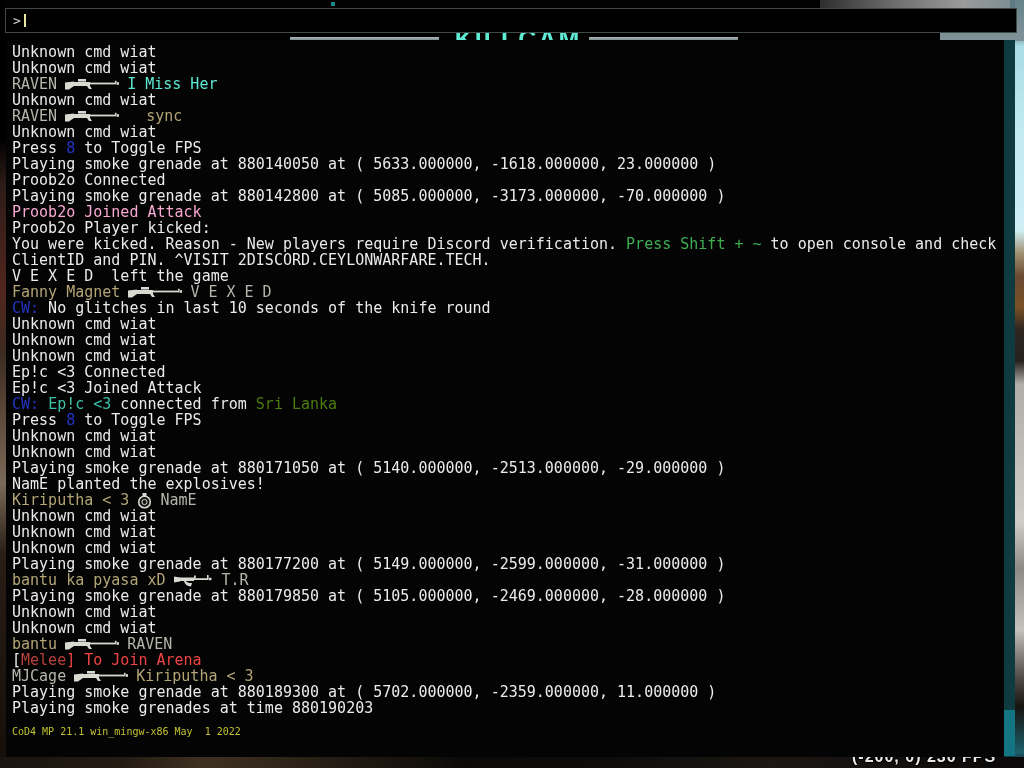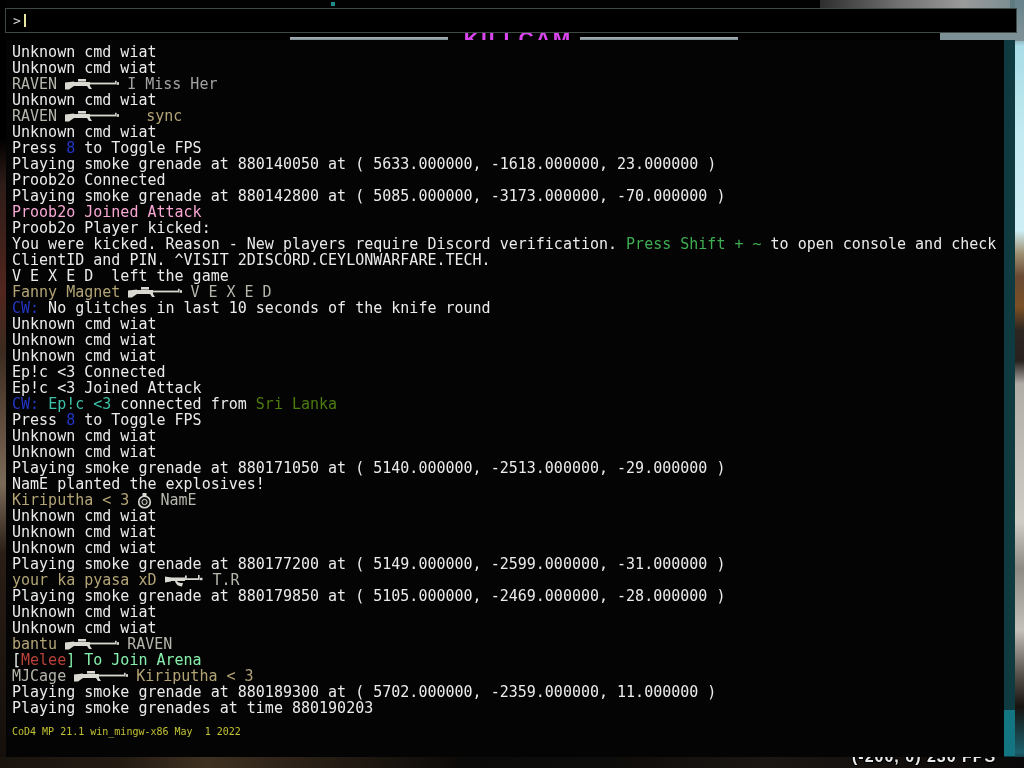--- a/index.html
+++ b/index.html
@@ -25,22 +25,22 @@
       #6b5747 58%, #7a6a58 63%, #2a1e16 72%, #140e0a 100%); }
   .bg-bottom { position:absolute; left:0; top:757px; width:1024px; height:11px; z-index:0;
     background:linear-gradient(90deg,#1a140f 0%,#241b13 12%,#3e3122 20%,#2a2016 30%,
       #0c0a08 45%,#0e0c0a 60%,#1c1713 75%,#0a0808 100%); }
   .bg-band-right { position:absolute; left:940px; top:33px; width:84px; height:8px; background:#7d9096; z-index:1; }
 
   
   .killcam { position:absolute; left:290px; top:28px; width:448px; height:22px;
              display:flex; align-items:center; gap:8px; z-index:1; }
   .kc-rule { flex:1; height:4px; background:linear-gradient(180deg,#aab6bb,#6e7e84); }
-  .kc-text { font-family:"Liberation Sans",sans-serif; font-weight:bold; font-size:21px;
-             letter-spacing:2px; color:#d946ef;
+  .kc-text { font-family:"Liberation Sans",sans-serif; font-weight:bold; font-size:25px;
+             letter-spacing:2px; color:#5eead4;
              text-shadow:1px 1px 0 #000,-1px -1px 0 #000,1px -1px 0 #000,-1px 1px 0 #000,0 2px 0 #000;margin-left:8px; }
 
   
   .fps { position:absolute; left:852px; top:748px; z-index:1; font-family:"Liberation Sans",sans-serif;
          font-weight:bold; font-size:16px; color:#e8e8e8; letter-spacing:1px;
          text-shadow:1px 1px 0 #000,-1px -1px 0 #000,1px -1px 0 #000,-1px 1px 0 #000; }
 
   
   .console-input-box { position:absolute; left:5px; top:8px; width:1012px; height:25px;
       background:#000; border:1px solid #3f4a47; z-index:3;
@@ -92,21 +92,21 @@
         <div class="console-line"><span style="color: rgb(182, 182, 172);">RAVEN</span><span class="kf-icon"><svg width="54" height="11" viewBox="0 0 54 11">
               <g fill="#d9d9d2">
                 <path d="M0,3.5 L9,2.5 L9,7 L4,10.5 L0,10.5 Z"></path>
                 <rect x="8" y="3" width="17" height="4"></rect>
                 <rect x="13" y="0" width="8" height="2.6"></rect>
                 <path d="M22,7 L24,10 L27,10 L25,7 Z"></path>
                 <rect x="24" y="3.6" width="27" height="1.8"></rect>
                 <rect x="50" y="1.8" width="1.6" height="2"></rect>
                 <rect x="51.5" y="3.2" width="2.5" height="2.6"></rect>
               </g>
-            </svg></span><span style="color: #a3a3a3;">I Miss Her</span></div>
+            </svg></span><span style="color: #5eead4;">I Miss Her</span></div>
         <div class="console-line"><span style="color: rgb(235, 235, 235);">Unknown cmd wiat</span></div>
         <div class="console-line"><span style="color: rgb(182, 182, 172);">RAVEN</span><span class="kf-icon"><svg width="54" height="11" viewBox="0 0 54 11">
               <g fill="#d9d9d2">
                 <path d="M0,3.5 L9,2.5 L9,7 L4,10.5 L0,10.5 Z"></path>
                 <rect x="8" y="3" width="17" height="4"></rect>
                 <rect x="13" y="0" width="8" height="2.6"></rect>
                 <path d="M22,7 L24,10 L27,10 L25,7 Z"></path>
                 <rect x="24" y="3.6" width="27" height="1.8"></rect>
                 <rect x="50" y="1.8" width="1.6" height="2"></rect>
                 <rect x="51.5" y="3.2" width="2.5" height="2.6"></rect>
@@ -147,21 +147,21 @@
         <div class="console-line"><span style="color: rgb(235, 235, 235);">NamE planted the explosives!</span></div>
         <div class="console-line"><span style="color: rgb(179, 164, 118);">Kiriputha &lt; 3</span><span class="kf-icon"><svg width="15" height="16" viewBox="0 0 15 16">
               <rect x="5.5" y="0" width="4" height="3" fill="#d9d9d2"></rect>
               <circle cx="7.5" cy="9" r="5.8" fill="#111" stroke="#d9d9d2" stroke-width="1.6"></circle>
               <circle cx="7.5" cy="9" r="2.6" fill="none" stroke="#d9d9d2" stroke-width="1"></circle>
             </svg></span><span style="color: rgb(182, 182, 172);">NamE</span></div>
         <div class="console-line"><span style="color: rgb(235, 235, 235);">Unknown cmd wiat</span></div>
         <div class="console-line"><span style="color: rgb(235, 235, 235);">Unknown cmd wiat</span></div>
         <div class="console-line"><span style="color: rgb(235, 235, 235);">Unknown cmd wiat</span></div>
         <div class="console-line"><span style="color: rgb(235, 235, 235);">Playing smoke grenade at 880177200 at ( 5149.000000, -2599.000000, -31.000000 )</span></div>
-        <div class="console-line"><span style="color: rgb(179, 164, 118);">your ka pyasa xD</span><span class="kf-icon"><svg width="40" height="13" viewBox="0 0 40 13">
+        <div class="console-line"><span style="color: rgb(179, 164, 118);">bantu ka pyasa xD</span><span class="kf-icon"><svg width="40" height="13" viewBox="0 0 40 13">
               <g fill="#d9d9d2">
                 <path d="M0,2.5 L6,3.5 L6,7.5 L0,8.5 Z"></path>
                 <rect x="5" y="3.5" width="15" height="3.5"></rect>
                 <path d="M10,7 Q11,12 17,12.5 L18,9 Q13,9 12,7 Z"></path>
                 <rect x="19" y="4.2" width="15" height="1.8"></rect>
                 <rect x="20" y="1.5" width="1.8" height="3"></rect>
                 <rect x="33" y="1" width="1.6" height="3.6"></rect>
                 <rect x="34.5" y="3.8" width="3" height="2.4"></rect>
               </g>
             </svg></span><span style="color: rgb(182, 182, 172);">T.R</span></div>
@@ -172,21 +172,21 @@
               <g fill="#d9d9d2">
                 <path d="M0,3.5 L9,2.5 L9,7 L4,10.5 L0,10.5 Z"></path>
                 <rect x="8" y="3" width="17" height="4"></rect>
                 <rect x="13" y="0" width="8" height="2.6"></rect>
                 <path d="M22,7 L24,10 L27,10 L25,7 Z"></path>
                 <rect x="24" y="3.6" width="27" height="1.8"></rect>
                 <rect x="50" y="1.8" width="1.6" height="2"></rect>
                 <rect x="51.5" y="3.2" width="2.5" height="2.6"></rect>
               </g>
             </svg></span><span style="color: rgb(182, 182, 172);">RAVEN</span></div>
-        <div class="console-line"><span style="color: rgb(235, 235, 235);">[</span><span style="color: rgb(184, 66, 58);">Melee</span><span style="color: #86efac; text-align: center;">] To Join Arena</span></div>
+        <div class="console-line"><span style="color: rgb(235, 235, 235);">[</span><span style="color: rgb(184, 66, 58);">Melee</span><span style="color: #ef4444; text-align: center;">] To Join Arena</span></div>
         <div class="console-line"><span style="color: rgb(182, 182, 172);">MJCage</span><span class="kf-icon"><svg width="54" height="11" viewBox="0 0 54 11">
               <g fill="#d9d9d2">
                 <path d="M0,3.5 L9,2.5 L9,7 L4,10.5 L0,10.5 Z"></path>
                 <rect x="8" y="3" width="17" height="4"></rect>
                 <rect x="13" y="0" width="8" height="2.6"></rect>
                 <path d="M22,7 L24,10 L27,10 L25,7 Z"></path>
                 <rect x="24" y="3.6" width="27" height="1.8"></rect>
                 <rect x="50" y="1.8" width="1.6" height="2"></rect>
                 <rect x="51.5" y="3.2" width="2.5" height="2.6"></rect>
               </g>

